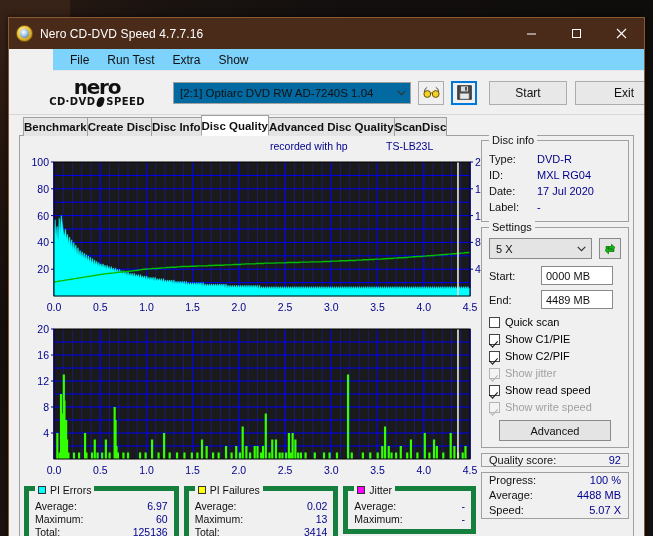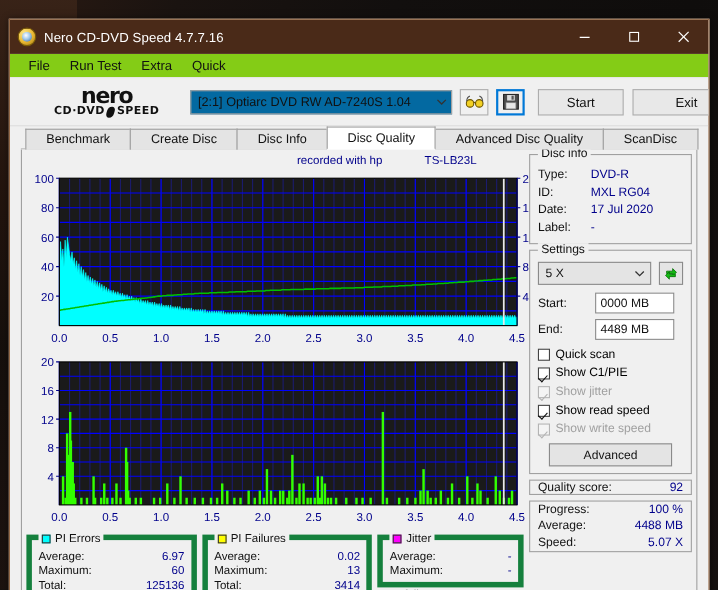--- a/index.html
+++ b/index.html
@@ -54,24 +54,25 @@
   .winbtns { margin-left:auto; display:flex; height:31px; }
   .winbtn {
     width: 45px; height: 31px;
     display:flex; align-items:center; justify-content:center;
     color:#ffffff;
   }
   .winbtn svg { display:block; }
   
   .menubar {
     flex: 0 0 22px; height:22px;
-    background:#84cc16;
+    background:#7dd3fc;
     display:flex; align-items:center;
     padding-left: 8px;
     border-bottom: 1px solid #e6e6e6;
+    margin-left: 44px;
   }
   .menu-item {
     font-size: 12px; color:#111;
     padding: 2px 9px;
   }
   
   .toolbar {
     flex: 0 0 44px; height:44px;
     background:#f0f0f0;
     display:flex; align-items:center;
@@ -129,26 +130,26 @@
     flex:0 0 21px; height:21px;
     display:flex; align-items:flex-end;
     padding-left: 14px;
     background:#f0f0f0;
     position:relative;
   }
   .tabstrip::after{
     content:""; position:absolute; left:10px; right:10px; bottom:0; height:1px; background:#a0a0a0;
   }
   .tab {
-    height:19px; padding:0 18px;
+    height:19px; padding:0 0;
     font-size:11.5px; color:#111;
     display:flex; align-items:center;
     border:1px solid #a0a0a0; border-bottom:none;
     background:#e4e4e4;
-    margin-right:-1px; position:relative; z-index:1;
+    margin-right:-1px; position:relative; z-index:1;font-weight:bold;
   }
   .tab.active {
     background:#ffffff; height:21px; z-index:3;
     border-bottom:1px solid #ffffff;
   }
   
   .content {
     flex:1 1 auto;
     background:#f0f0f0;
     padding: 0 10px 8px 10px;
@@ -283,21 +284,21 @@
             <line x1="10" y1="1" x2="1" y2="10" stroke="#fff" stroke-width="1.1"></line>
           </svg>
       </div>
     </div>
   </div>
 
   <div class="menubar">
     <div class="menu-item">File</div>
     <div class="menu-item">Run Test</div>
     <div class="menu-item">Extra</div>
-    <div class="menu-item">Quick</div>
+    <div class="menu-item">Show</div>
   </div>
 
   <div class="toolbar">
     <div class="logo">
       <div class="nero">nero</div>
       <div class="sub">
         <span>CD·DVD</span>
         <span class="slash"></span>
         <span>SPEED</span>
       </div>
@@ -766,20 +767,24 @@
           </div>
 
           <div class="checkrow">
             <span class="cb"></span>
             <span>Quick scan</span>
           </div>
           <div class="checkrow">
             <span class="cb checked"></span>
             <span>Show C1/PIE</span>
           </div>
+          <div class="checkrow">
+            <span class="cb checked"></span>
+            <span>Show C2/PIF</span>
+          </div>
           <div class="checkrow disabled">
             <span class="cb checked"></span>
             <span>Show jitter</span>
           </div>
           <div class="checkrow">
             <span class="cb checked"></span>
             <span>Show read speed</span>
           </div>
           <div class="checkrow disabled">
             <span class="cb checked"></span>

